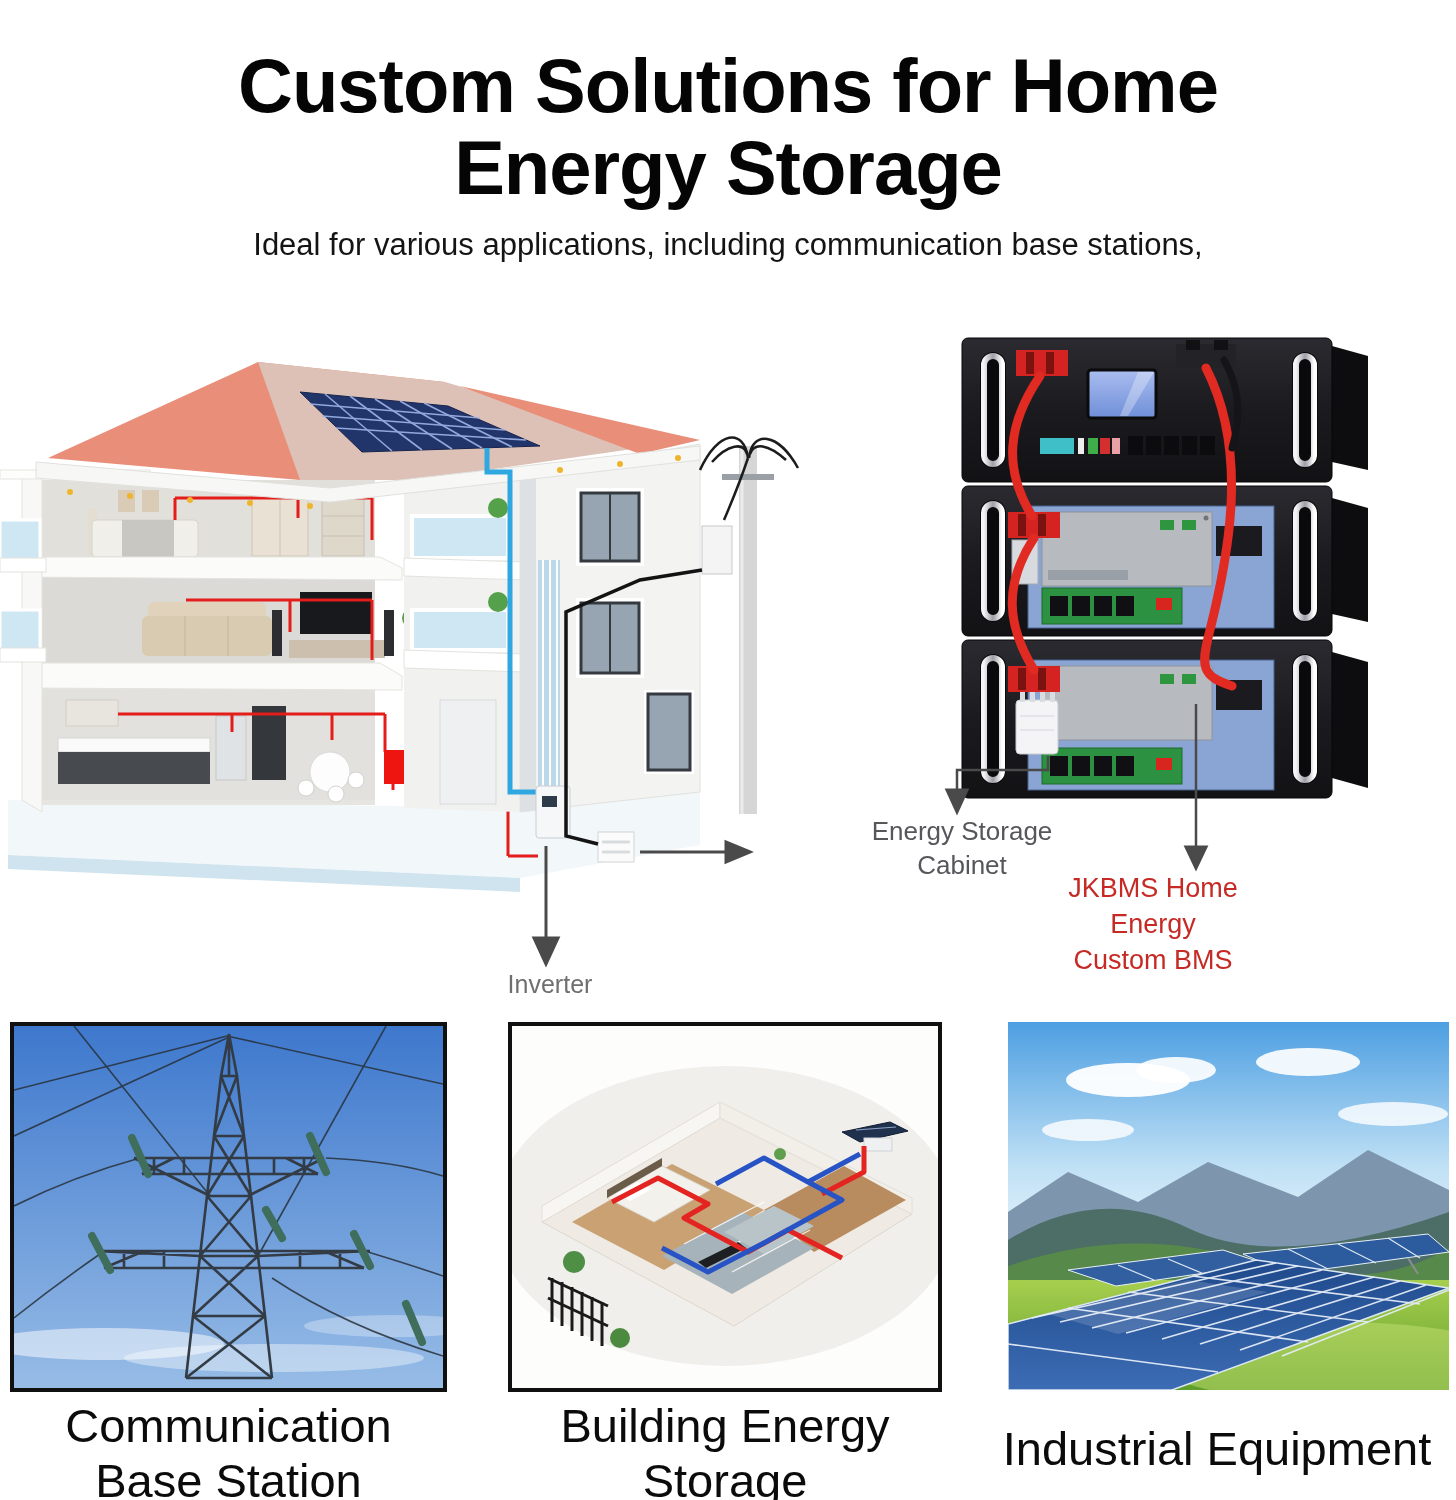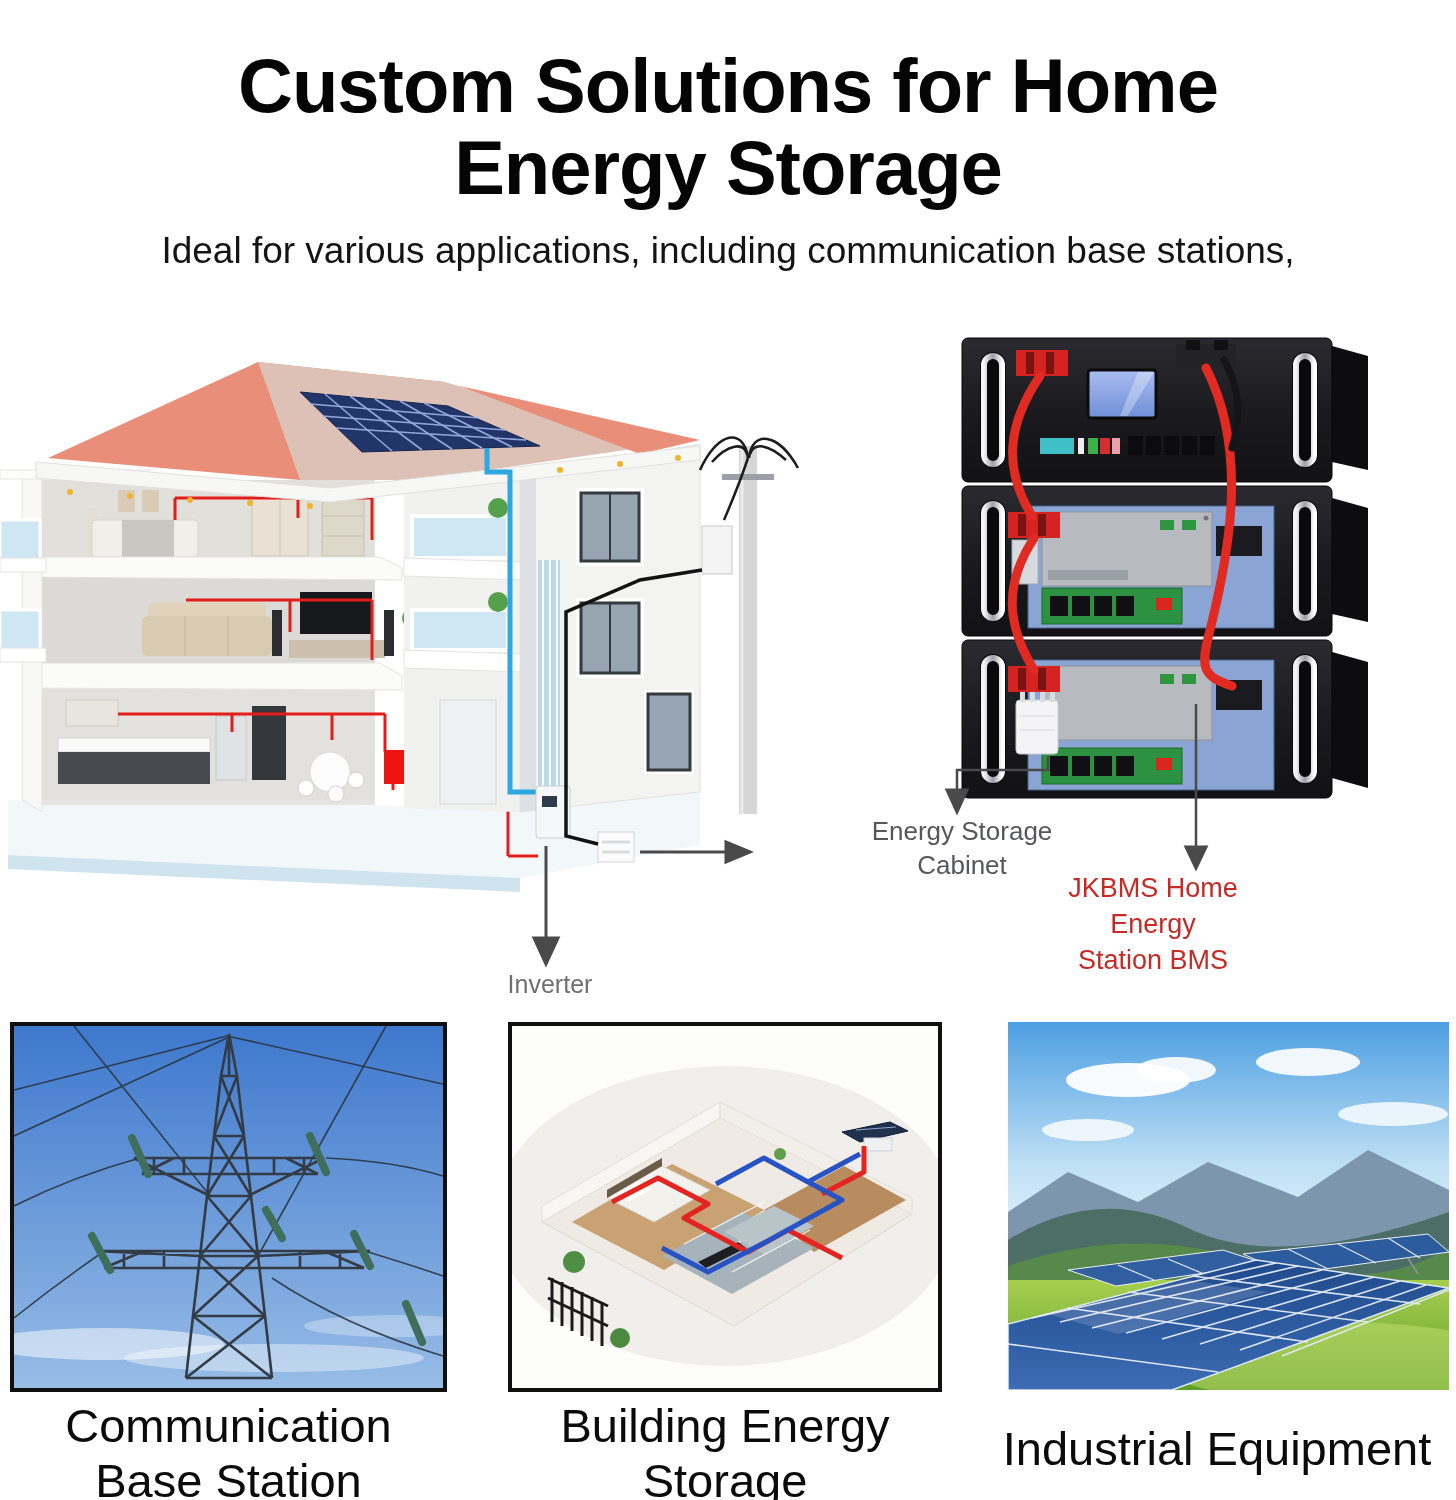--- a/index.html
+++ b/index.html
@@ -2,21 +2,21 @@
 <html><head>
 <meta charset="utf-8">
 <style>
   html,body{margin:0;padding:0;background:#fff;}
   .page{position:relative;width:1456px;height:1500px;background:#fff;overflow:hidden;
         font-family:"Liberation Sans", sans-serif;color:#0b0b0b;}
   
   .title{position:absolute;top:-6px;left:0;width:1456px;text-align:center;
          font-size:76px;font-weight:700;line-height:82px;letter-spacing:-1px;color:#050505;}
   .subtitle{position:absolute;top:182px;left:0;width:1456px;text-align:center;
-            font-size:37px;font-weight:400;line-height:64px;color:#141414;}
+            font-size:31px;font-weight:400;line-height:64px;color:#141414;}
   
   .diagram-svg{position:absolute;left:0;top:330px;width:1456px;height:692px;}
   .lbl{position:absolute;text-align:center;}
   .lbl-inverter{left:470px;top:970px;width:160px;font-size:25px;color:#6f6f6f;}
   .lbl-cabinet{left:852px;top:814px;width:220px;font-size:26px;line-height:34px;color:#56575b;}
   .lbl-bms{left:1028px;top:870px;width:250px;font-size:27px;line-height:36px;color:#c62a25;}
   
   .fig{position:absolute;top:1022px;box-sizing:border-box;background:#fff;}
   .fig-bordered{border:4px solid #101010;}
   .fig1{left:10px;width:437px;height:370px;}
@@ -338,21 +338,21 @@
         <line x1="1196" y1="704" x2="1196" y2="848" stroke-width="2.5"></line>
         <polygon points="1196,868 1186,847 1206,847"></polygon>
       </g>
     </g>
   </svg>
 
   <div class="lbl lbl-inverter">Inverter</div>
   <div class="lbl lbl-cabinet"><span>Energy Storage</span><br>
     <span>Cabinet</span></div>
   <div class="lbl lbl-bms"><span>JKBMS Home Energy</span><br>
-    <span>Station BMS</span></div>
+    <span>Custom BMS</span></div>
 
   <figure class="fig fig1 fig-bordered" style="margin:0">
     <svg viewBox="0 0 429 362" preserveAspectRatio="none">
       <defs>
         <linearGradient id="skyg1" x1="0" y1="0" x2="0" y2="1">
           <stop offset="0" stop-color="#3e78cd"></stop>
             <stop offset="1" stop-color="#97bce6"></stop>
         </linearGradient>
       </defs>
       <rect width="429" height="362" fill="url(#skyg1)"></rect>

